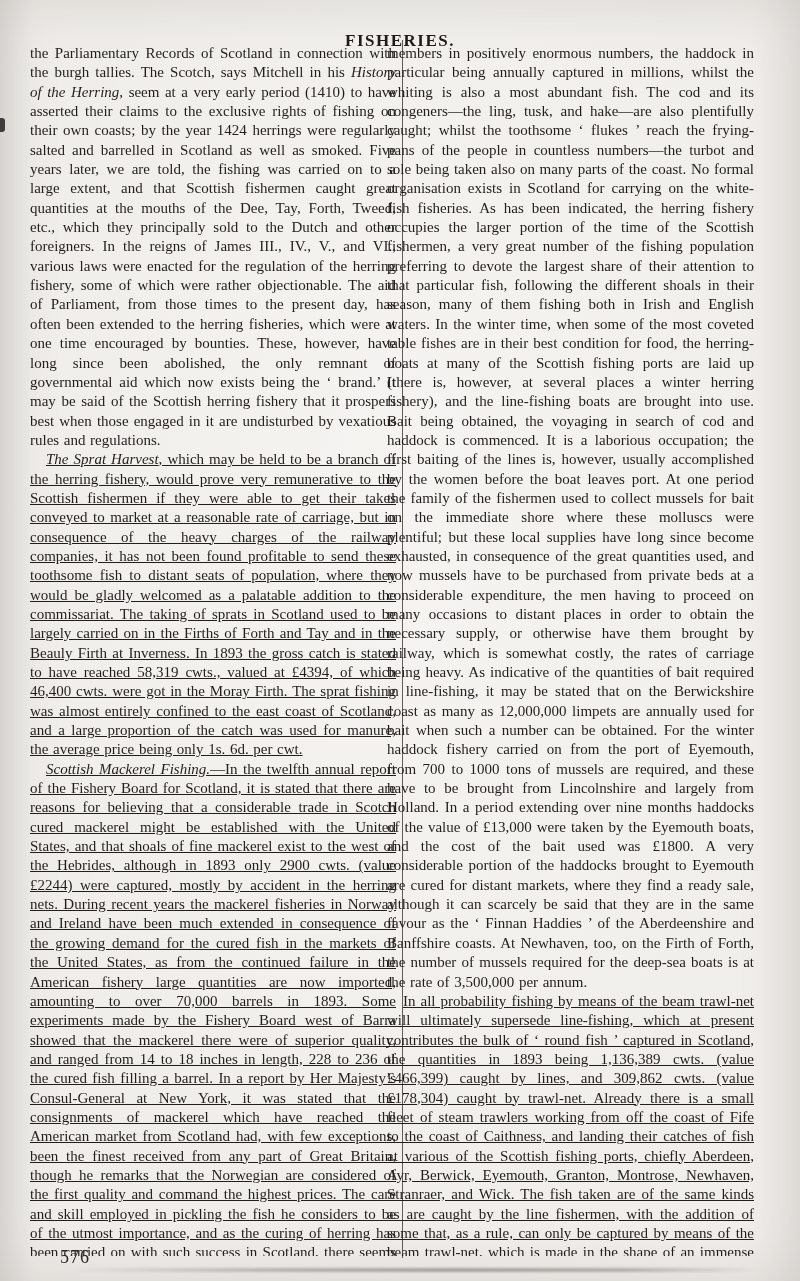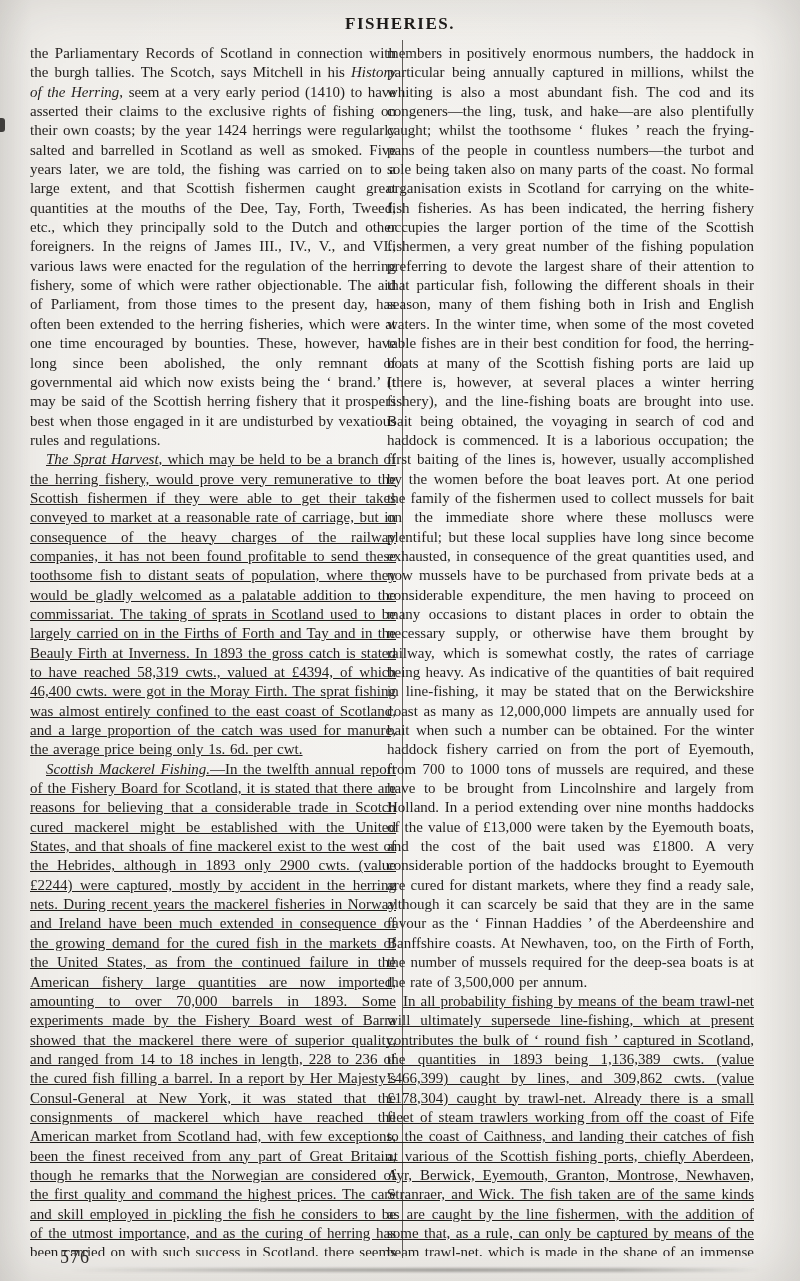--- a/index.html
+++ b/index.html
@@ -16,21 +16,21 @@
       radial-gradient(ellipse at 50% 40%, rgba(255,255,255,0.35), rgba(0,0,0,0) 70%),
       linear-gradient(90deg, #e3e1dd 0%, #f0eeea 4%, #f1efeb 94%, #e9e7e3 100%);
     background-color: #efede9;
     overflow: hidden;
     font-family: "Liberation Serif", "DejaVu Serif", serif;
     color: #211e1c;
     box-shadow: inset 0 0 60px rgba(90,85,80,0.18);
   }
   .running-head {
     position: absolute;
-    top: 14px;
+    top: 31px;
     left: 0;
     width: 100%;
     text-align: center;
     font-size: 17px;
     font-weight: bold;
     letter-spacing: 1.5px;
     color: #1d1b19;
   }
   .column {
     position: absolute;

